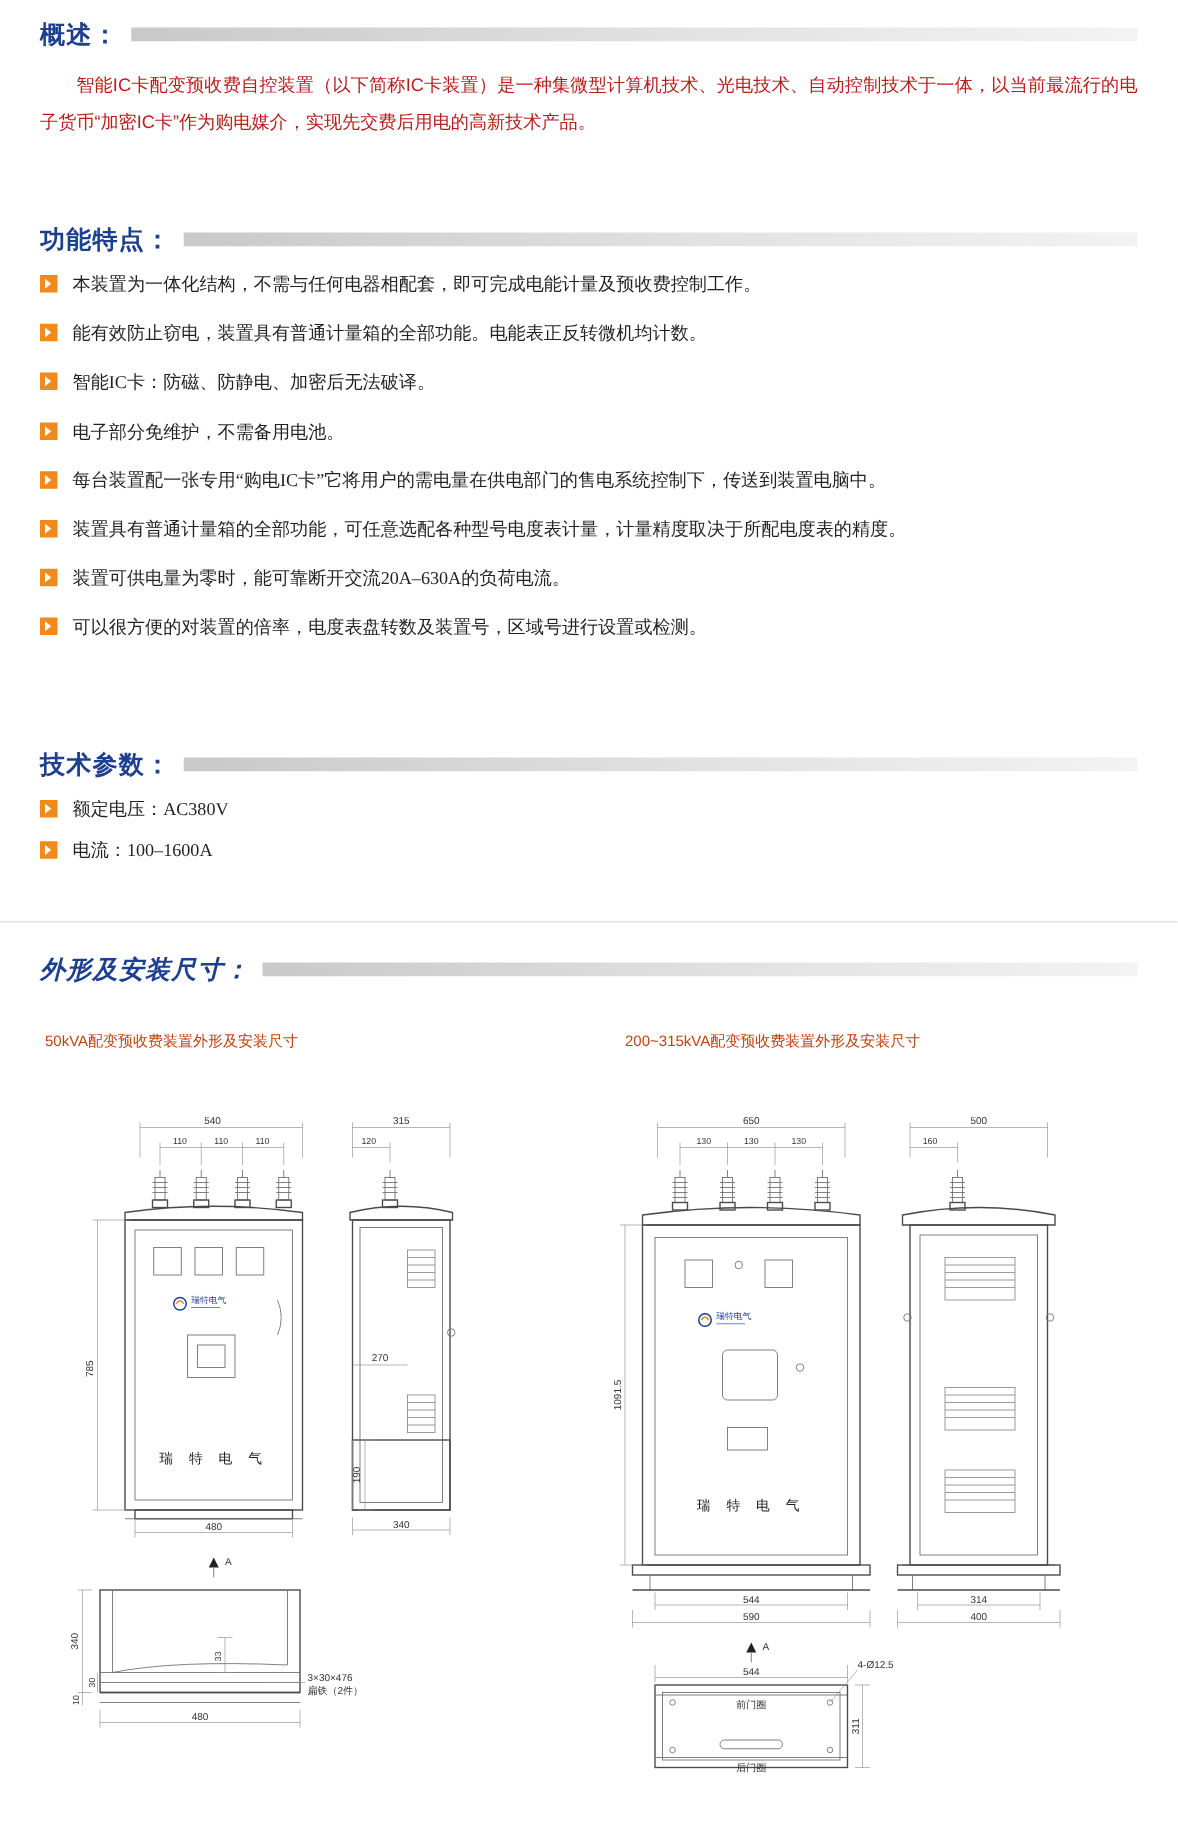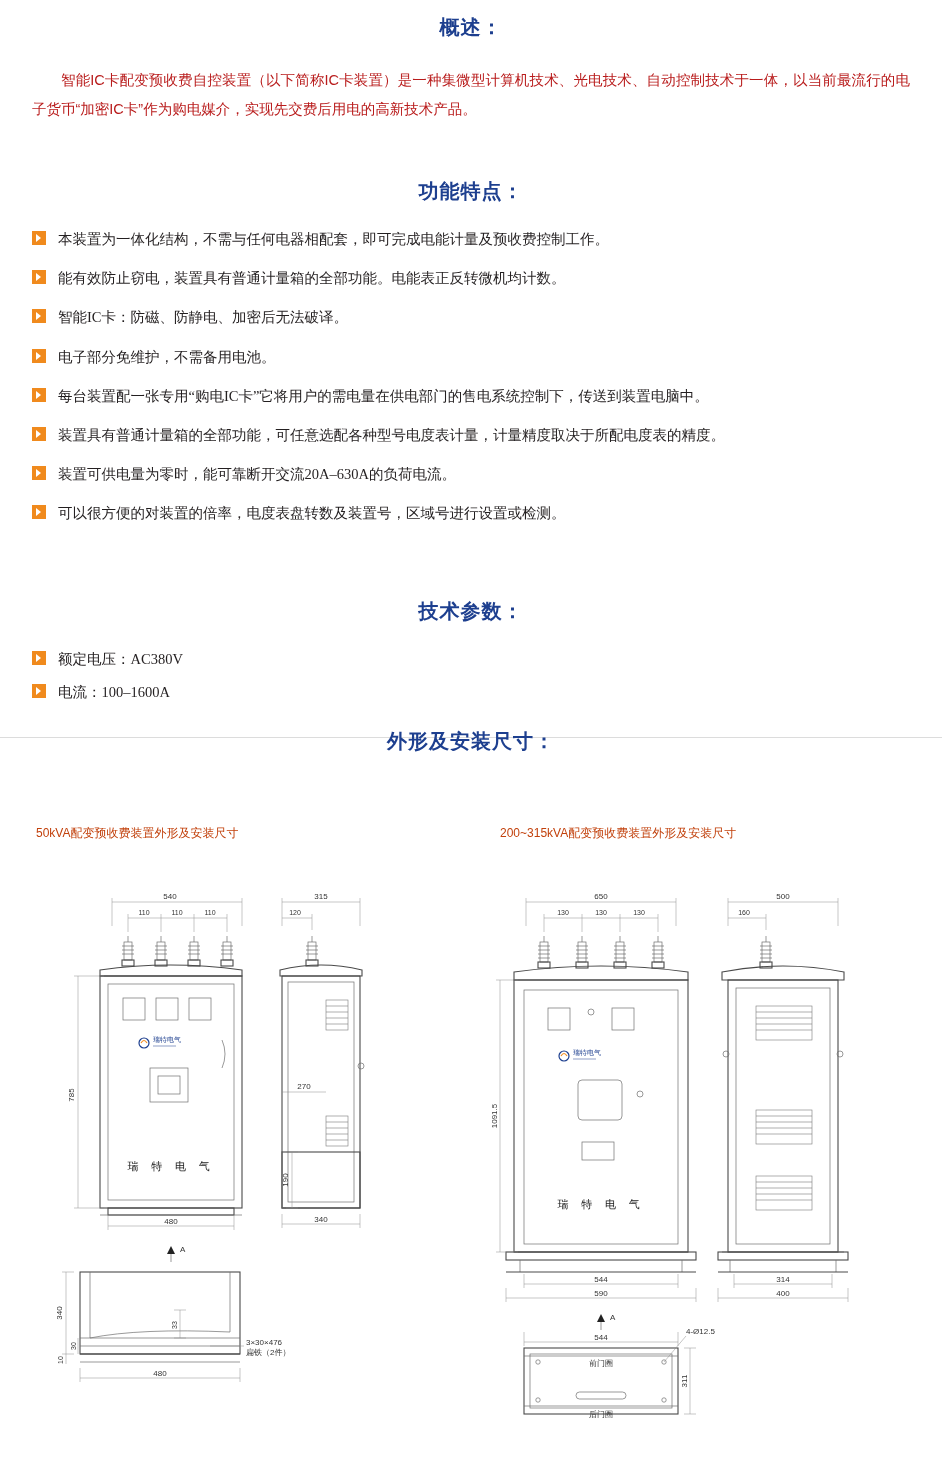--- a/index.html
+++ b/index.html
@@ -19,21 +19,20 @@
     width: 942px;
     height: 1462px;
     padding: 0;
   }
 
   
   .section-head {
     display: flex;
     align-items: center;
     margin: 0;
-    flex-direction: column;
   }
   .section-head .title {
     color: #1d3f8f;
     font-size: 20px;
     font-weight: bold;
     letter-spacing: 1px;
     white-space: nowrap;
   }
   .section-head .rule {
     flex: 1 1 auto;
@@ -137,21 +136,21 @@
       <span class="rule"></span>
     </div>
     <ul class="feature-list spec-list">
       <li><span class="marker"></span><span>额定电压：AC380V</span></li>
       <li><span class="marker"></span><span>电流：100–1600A</span></li>
     </ul>
   </div>
 
   <div style="position:absolute; left:0; top:737px; width:942px; border-top:1px solid #dcdcdc;"></div>
 
-  <div style="position:absolute; left:32px; top:728px; width:878px;">
+  <div style="position:absolute; left:32px; top:762px; width:878px;font-style:italic;">
     <div class="section-head">
       <span class="title">外形及安装尺寸：</span>
       <span class="rule"></span>
     </div>
   </div>
 
   <div style="position:absolute; left:36px; top:825px;" class="draw-caption">50kVA配变预收费装置外形及安装尺寸</div>
   <div style="position:absolute; left:500px; top:825px;" class="draw-caption">200~315kVA配变预收费装置外形及安装尺寸</div>
 
   <div style="position:absolute; left:30px; top:880px; width:420px; height:540px;">

